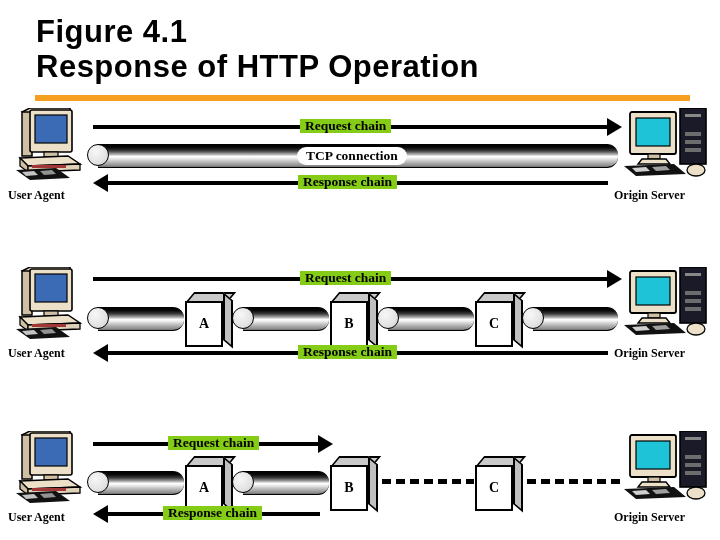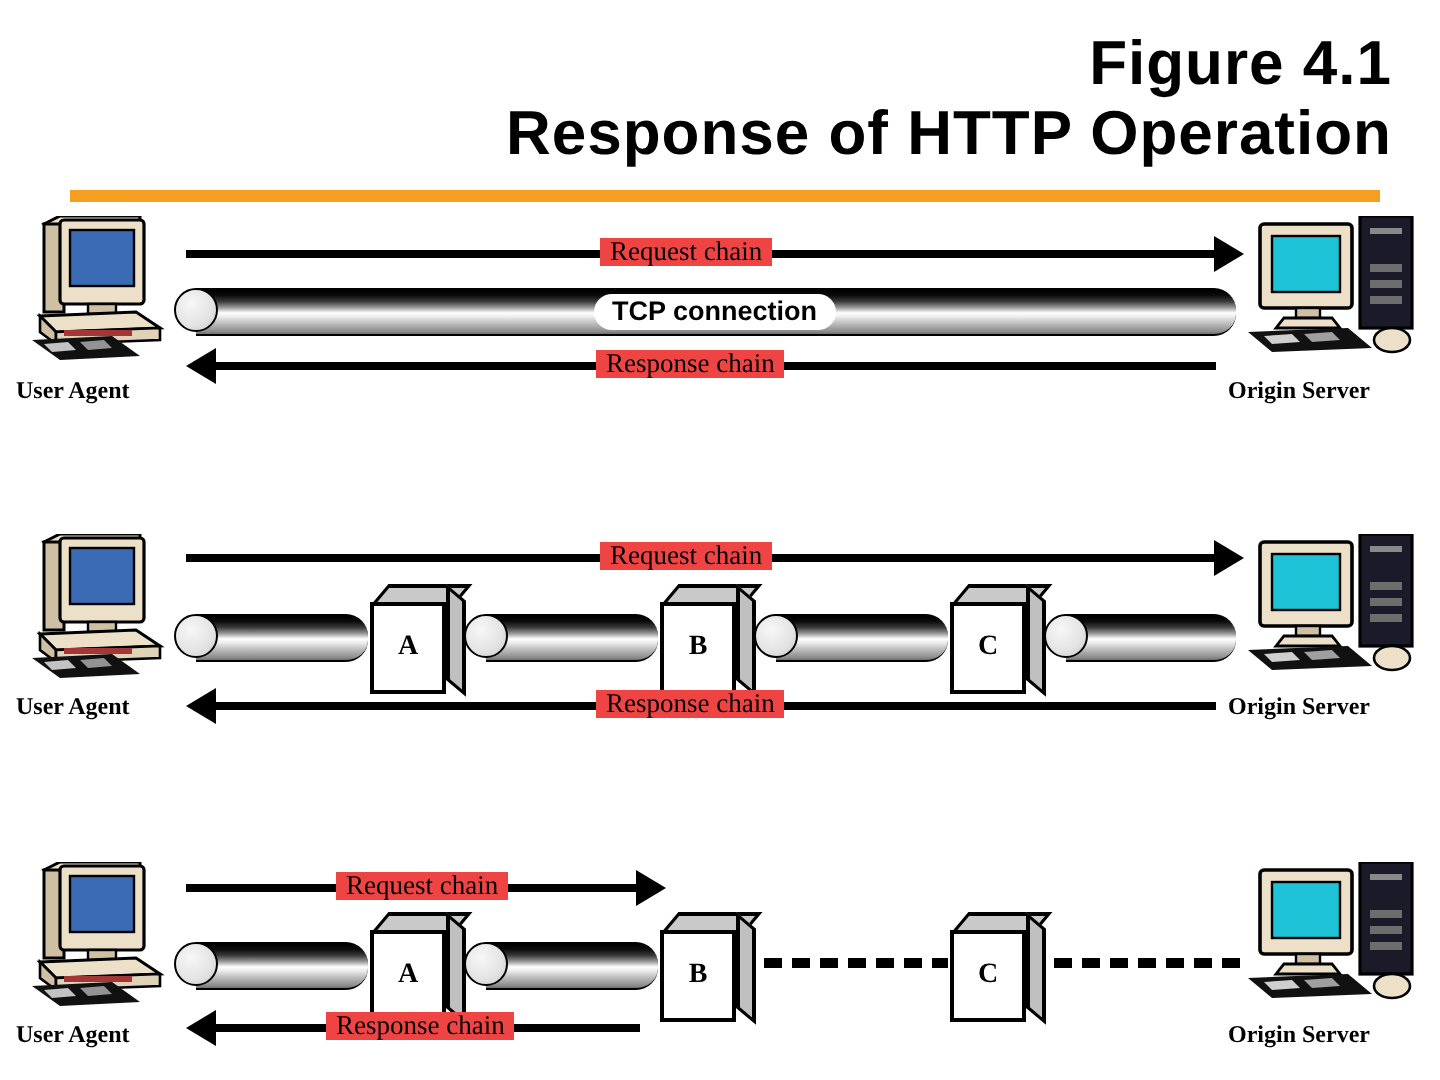--- a/index.html
+++ b/index.html
@@ -1,20 +1,20 @@
 <!DOCTYPE html>
 <html><head>
 <meta charset="utf-8">
 <style>
   html,body{margin:0;padding:0;}
   body{
     width:720px;height:540px;background:#ffffff;overflow:hidden;
     font-family:"Liberation Serif", serif;position:relative;
   }
-  .page{position:absolute;left:0;top:0;width:720px;height:540px;text-align:right;}
+  .page{position:absolute;left:0;top:0;width:720px;height:540px;}
 
   
   .title-block{position:absolute;left:36px;top:14px;width:660px;}
   .title-line{
     font-family:"Liberation Sans", sans-serif;
     font-weight:bold;color:#000000;
     font-size:31px;line-height:35px;letter-spacing:0.5px;
   }
   .title-rule{
     position:absolute;left:35px;top:95px;width:655px;height:6px;
@@ -39,22 +39,22 @@
   .arrow-head{position:absolute;width:0;height:0;}
   .arrow-head.right{
     border-top:9px solid transparent;border-bottom:9px solid transparent;
     border-left:15px solid #000;
   }
   .arrow-head.left{
     border-top:9px solid transparent;border-bottom:9px solid transparent;
     border-right:15px solid #000;
   }
   .chain-label{
-    position:absolute;background:#ef4444;padding:0 5px;
-    font-family:"Liberation Serif", serif;font-weight:normal;
+    position:absolute;background:#84cc16;padding:0 5px;
+    font-family:"Liberation Serif", serif;font-weight:bold;
     font-size:13.5px;color:#000;white-space:nowrap;line-height:14px;
   }
 
   
   .pipe{
     position:absolute;height:22px;
     background:linear-gradient(to bottom,
         #000000 0%, #0a0a0a 12%, #3a3a3a 26%,
         #9a9a9a 40%, #ffffff 52%, #efefef 60%,
         #c9c9c9 72%, #a8a8a8 84%, #8d8d8d 94%, #6f6f6f 100%);
@@ -90,21 +90,21 @@
   
   .dashed{
     position:absolute;height:5px;
     background:repeating-linear-gradient(to right,
        #000 0px,#000 9px,#fff 9px,#fff 14px);
   }
 
   
   .pill{
     position:absolute;background:#fff;border-radius:10px;
-    padding:1px 9px;font-family:Liberation Sans, sans-serif;
+    padding:1px 9px;font-family:Liberation Serif, serif;
     font-weight:bold;font-size:13.5px;color:#000;white-space:nowrap;
     z-index:5;line-height:16px;
   }
 </style>
 </head>
 <body>
 
 <div class="page">
 
   <div class="title-block">

